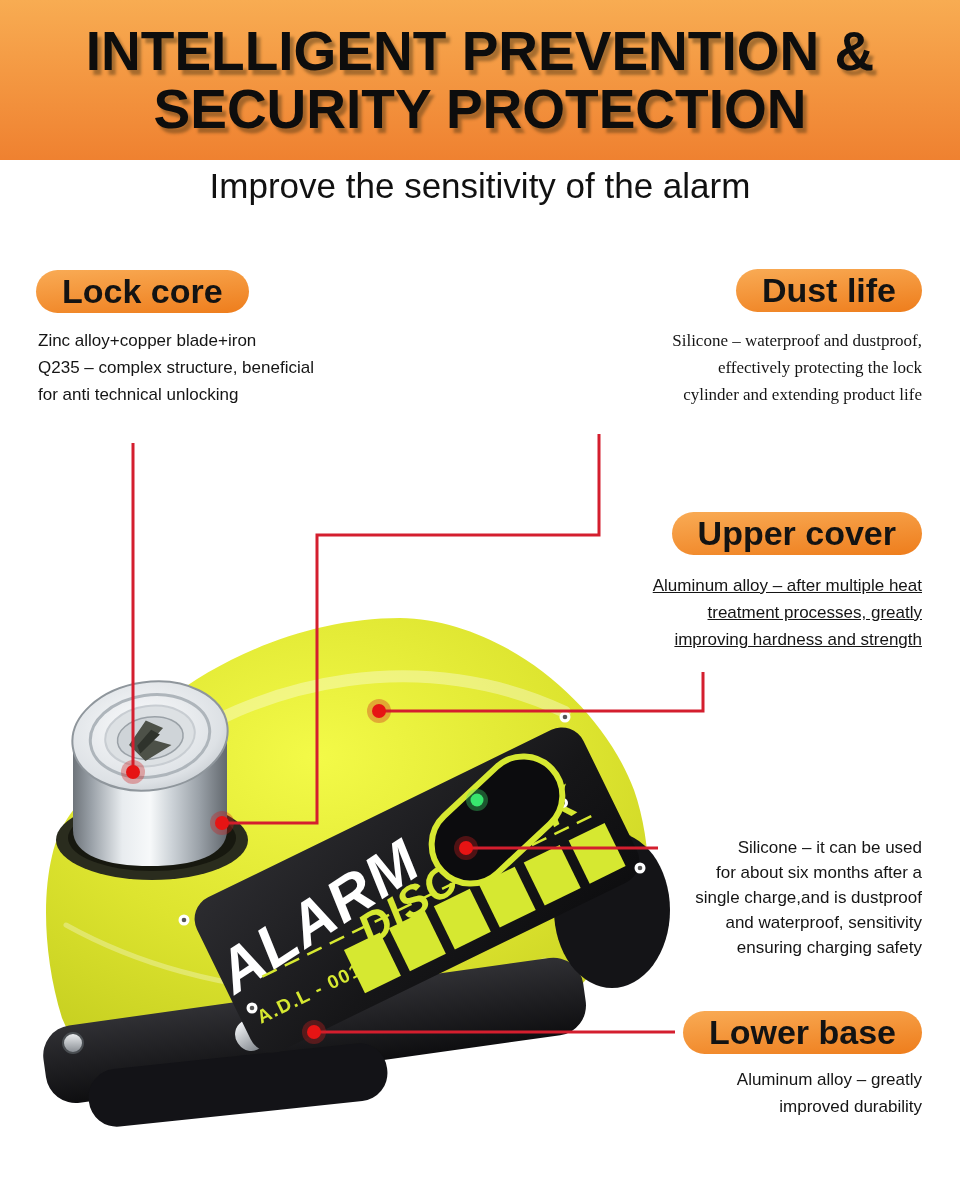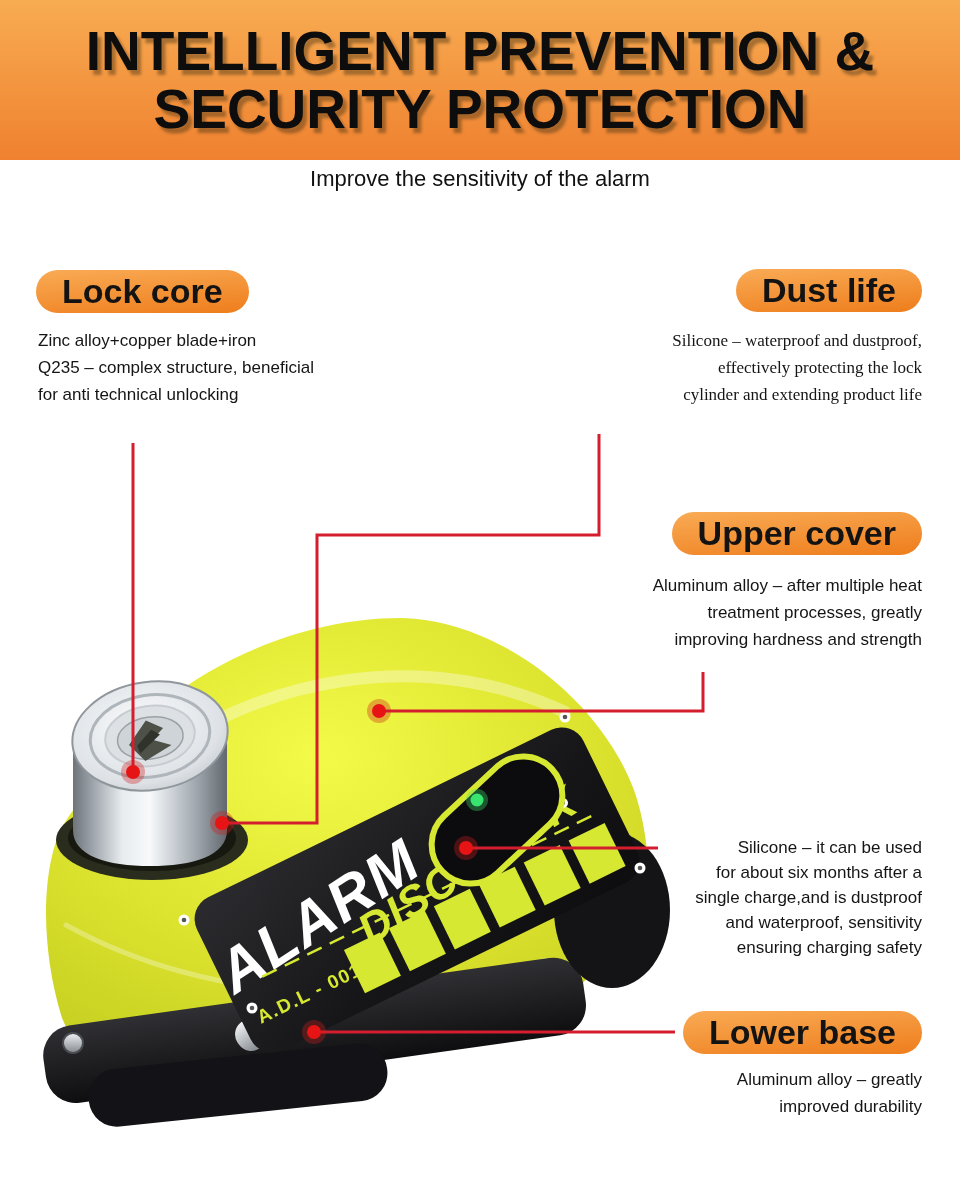--- a/index.html
+++ b/index.html
@@ -12,35 +12,35 @@
   }
   html,body{margin:0;padding:0;background:#ffffff;}
   .page{position:relative;width:960px;height:1190px;overflow:hidden;
         font-family:"Liberation Sans", sans-serif;background:#fff;}
   .banner{position:absolute;left:0;top:0;width:960px;height:160px;
           background:linear-gradient(180deg,var(--banner-top) 0%,var(--banner-bottom) 100%);
           display:flex;flex-direction:column;align-items:center;justify-content:center;z-index:2;}
   .banner .t-line{font-size:55px;font-weight:900;color:#0d0d0d;line-height:58px;
           letter-spacing:0px;text-shadow:4px 5px 3px rgba(70,50,20,0.45);}
   .subtitle{position:absolute;left:0;top:166px;width:960px;text-align:center;
-          font-size:22px;color:#111;z-index:2;}
+          font-size:35px;color:#111;z-index:2;}
   .pill{position:absolute;height:43px;border-radius:23px;display:flex;align-items:center;
         justify-content:center;padding:0 26px;font-size:34px;font-weight:bold;color:#131313;
         background:linear-gradient(175deg,var(--pill-light) 0%,var(--pill-dark) 100%);z-index:3;}
   #pill-lock-core{left:36px;top:270px;}
   #pill-dust-cover{right:38px;top:269px;}
   #pill-upper-cover{right:38px;top:512px;}
   #pill-charging-port{right:38px;top:774px;}
   #pill-lower-base{right:38px;top:1011px;}
   .desc{position:absolute;font-size:17px;line-height:27px;color:var(--text-color);
         white-space:pre-line;z-index:3;}
   .desc.right{text-align:right;right:38px;}
   #desc-lock-core{left:38px;top:327px;text-align:left;}
   #desc-dust-cover{top:327px;font-family:Liberation Serif, serif;}
-  #desc-upper-cover{top:572px;}
+  #desc-upper-cover{top:572px;text-decoration:underline;}
   #desc-charging-port{top:835px;line-height:25px;}
   #desc-lower-base{top:1066px;}
   svg.scene{position:absolute;left:0;top:0;z-index:1;}
   .red-line{stroke:var(--line-red);stroke-width:3;fill:none;stroke-linejoin:miter;}
   .dot-halo{fill:rgba(205,32,32,0.35);}
   .dot-core{fill:var(--dot-red);}
   .bar{fill:var(--accent-yellow);}
   .accent-dash{stroke:var(--accent-yellow);stroke-width:2.5;stroke-dasharray:16 9;fill:none;}
   .brand-text{fill:#ffffff;font-family:"Liberation Sans",sans-serif;font-weight:bold;font-style:italic;}
   .type-text{fill:var(--accent-yellow);font-family:"Liberation Sans",sans-serif;font-weight:bold;font-style:italic;}

